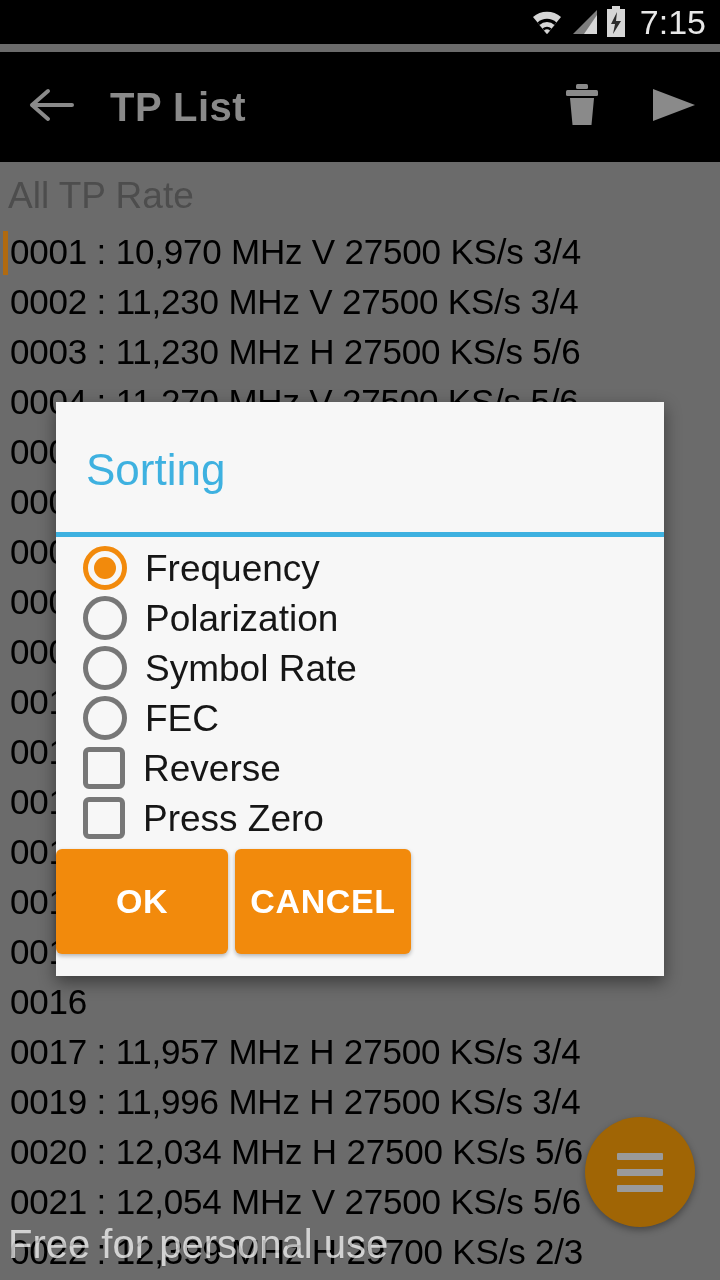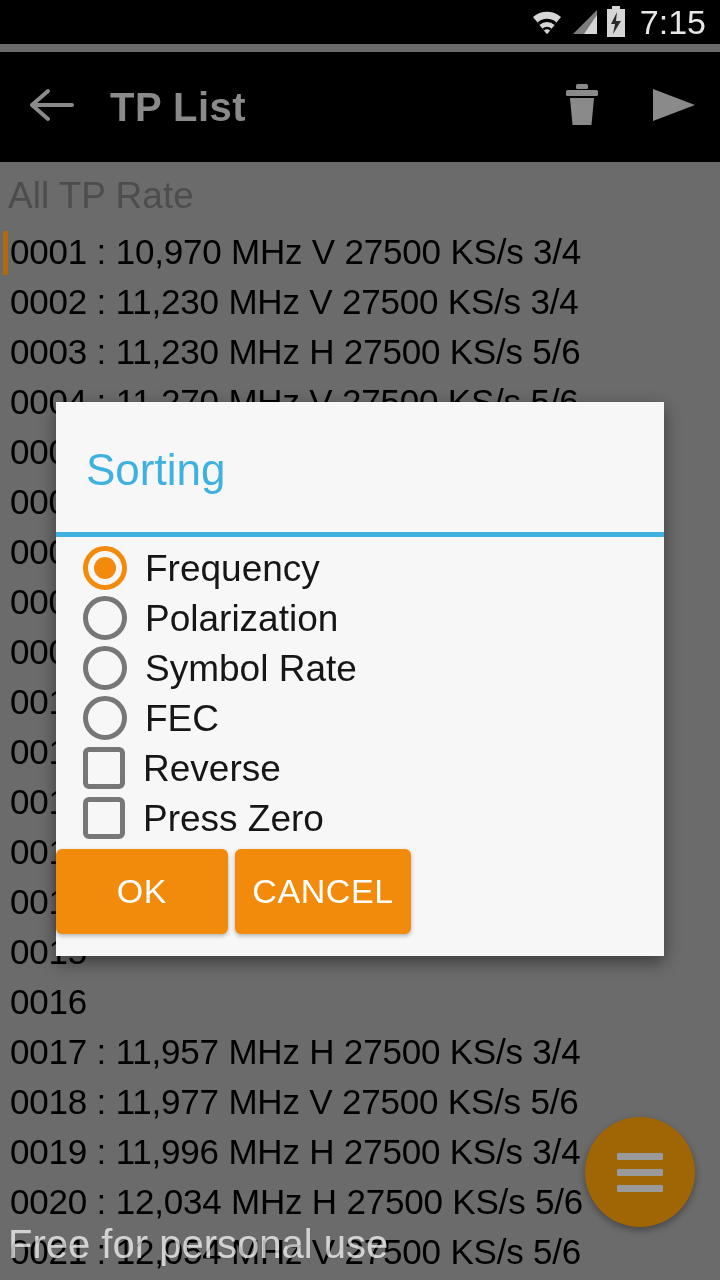--- a/index.html
+++ b/index.html
@@ -171,25 +171,25 @@
   .dialog-buttons {
     display: flex;
     padding: 6px 0 18px 0;
     gap: 7px;
     padding-left: 0;
   }
   .dlg-btn {
     background: #f28a0c;
     color: #ffffff;
     font-size: 34px;
-    font-weight: normal;
+    font-weight: bold;
     letter-spacing: 0.6px;
     border: none;
     border-radius: 6px;
-    height: 85px;
+    height: 105px;
     box-shadow: 0 2px 4px rgba(0,0,0,0.28);
     font-family: "Liberation Sans", sans-serif;
     display: flex; align-items: center; justify-content: center;
   }
   #btn-ok { width: 172px; }
   #btn-cancel { width: 176px; }
 </style>
 </head>
 <body>
 
@@ -264,21 +264,20 @@
         <div class="tp-row">0008</div>
         <div class="tp-row">0009</div>
         <div class="tp-row">0010</div>
         <div class="tp-row">0011</div>
         <div class="tp-row">0012</div>
         <div class="tp-row">0013</div>
         <div class="tp-row">0014</div>
         <div class="tp-row">0015</div>
         <div class="tp-row">0016</div>
         <div class="tp-row">0017 : 11,957 MHz H 27500 KS/s 3/4</div>
-        <div class="tp-row">0018 : 11,977 MHz V 27500 KS/s 5/6</div>
         <div class="tp-row">0019 : 11,996 MHz H 27500 KS/s 3/4</div>
         <div class="tp-row">0020 : 12,034 MHz H 27500 KS/s 5/6</div>
         <div class="tp-row">0021 : 12,054 MHz V 27500 KS/s 5/6</div>
         <div class="tp-row">0022 : 12,399 MHz H 29700 KS/s 2/3</div>
       </div>
   </div>
 
   <div class="fab">
     <span style="display:flex;flex-direction:column;gap:9px;">
       <span class="bar"></span>

